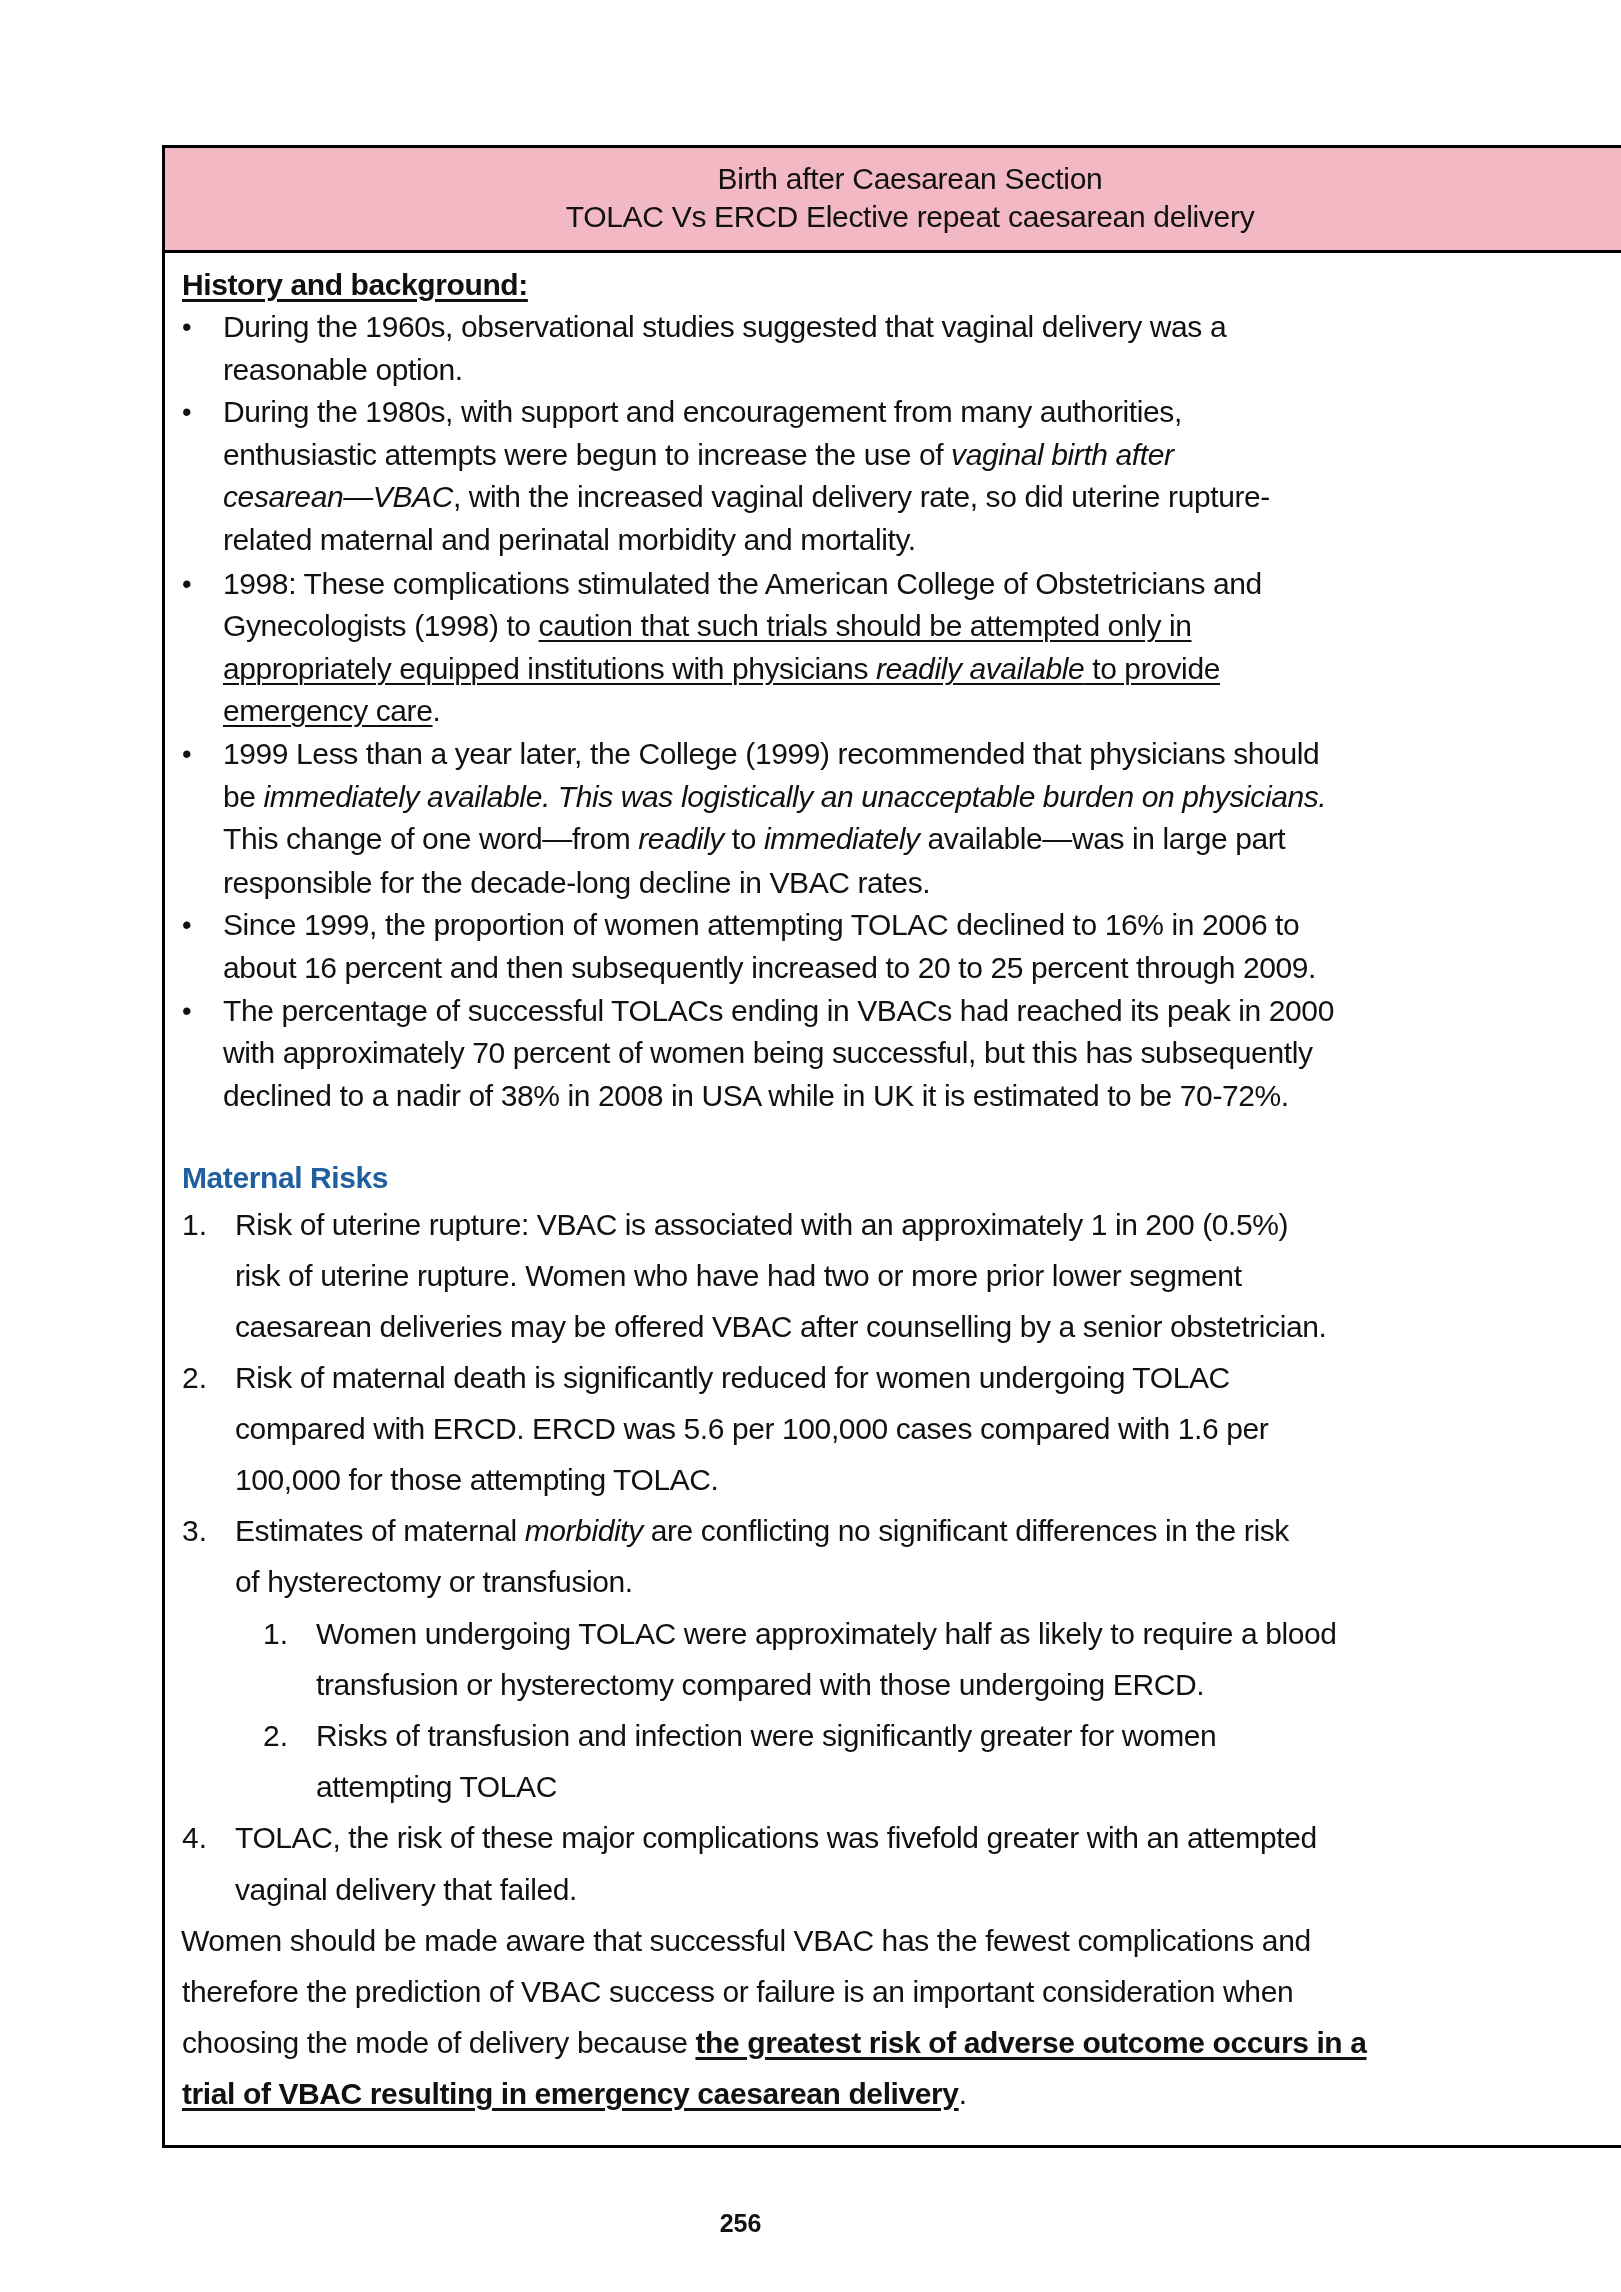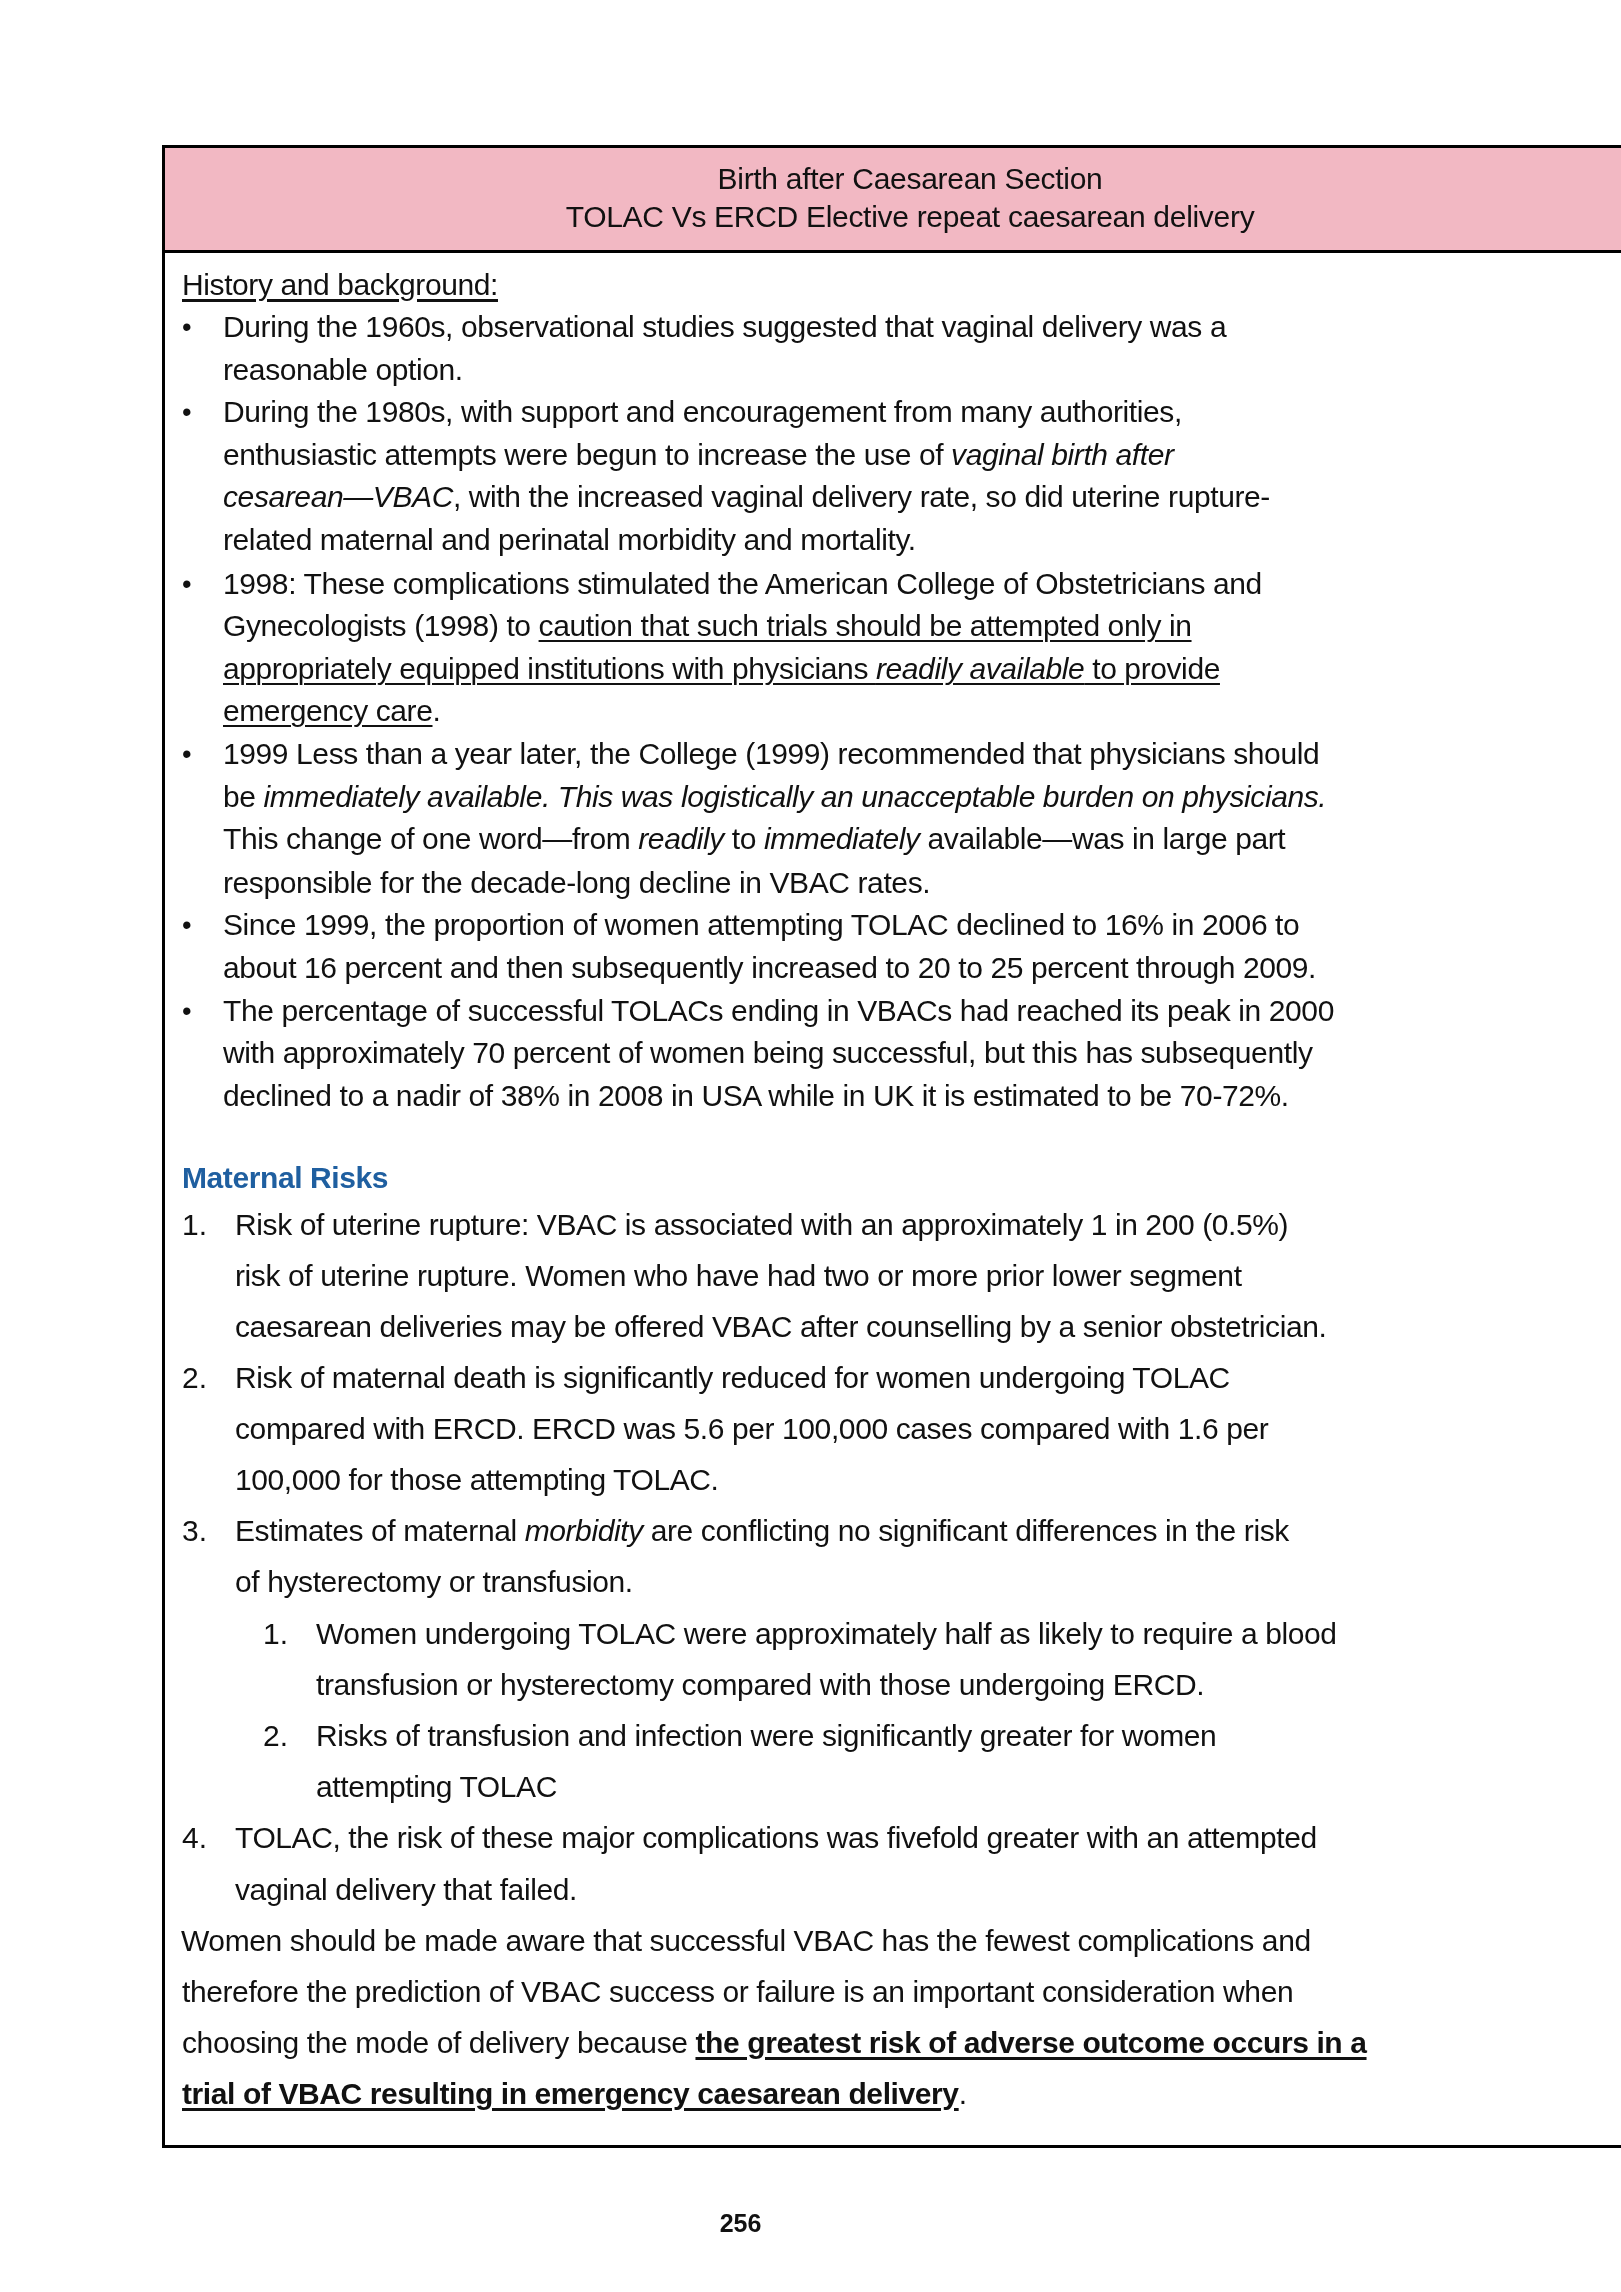--- a/index.html
+++ b/index.html
@@ -6,21 +6,21 @@
   body { width: 1621px; height: 2293px; position: relative; overflow: hidden;
          font-family: "Liberation Sans", "DejaVu Sans", sans-serif; color: #111; }
   .box { position: absolute; left: 162px; top: 145px; width: 1496px; height: 2003px;
          border: 3.9px solid #000; box-sizing: border-box; }
   .hdr { position: absolute; left: 0; top: 0; right: 0; height: 105px;
          border-bottom: 3.9px solid #000; box-sizing: border-box; }
   .hdr-line { position: absolute; left: 0; right: 0; text-align: center;
               font-size: 30px; line-height: 37px; letter-spacing: -0.3px; }
   .ln { position: absolute; white-space: nowrap; font-size: 30px; line-height: 39px;
         letter-spacing: -0.4px; }
-  .h-hist { font-weight: normal; text-decoration: underline; text-decoration-thickness: 2.9px; text-underline-offset: 3.9px; }
+  .h-hist { font-weight: bold; text-decoration: underline; text-decoration-thickness: 2.9px; text-underline-offset: 3.9px; }
   .h-mat { font-weight: bold; color: #1F5FA0; }
   .bul { position: absolute; font-size: 27.4px; line-height: 39px; }
   .num { position: absolute; font-size: 30px; line-height: 39px; }
   .pageno { position: absolute; left: 0; width: 1481px; top: 2202px; text-align: center;
             font-family: "Liberation Sans", sans-serif; font-weight: bold; font-size: 25px; line-height: 43px; }
 </style>
 </head>
 <body>
 
 <div class="box">

